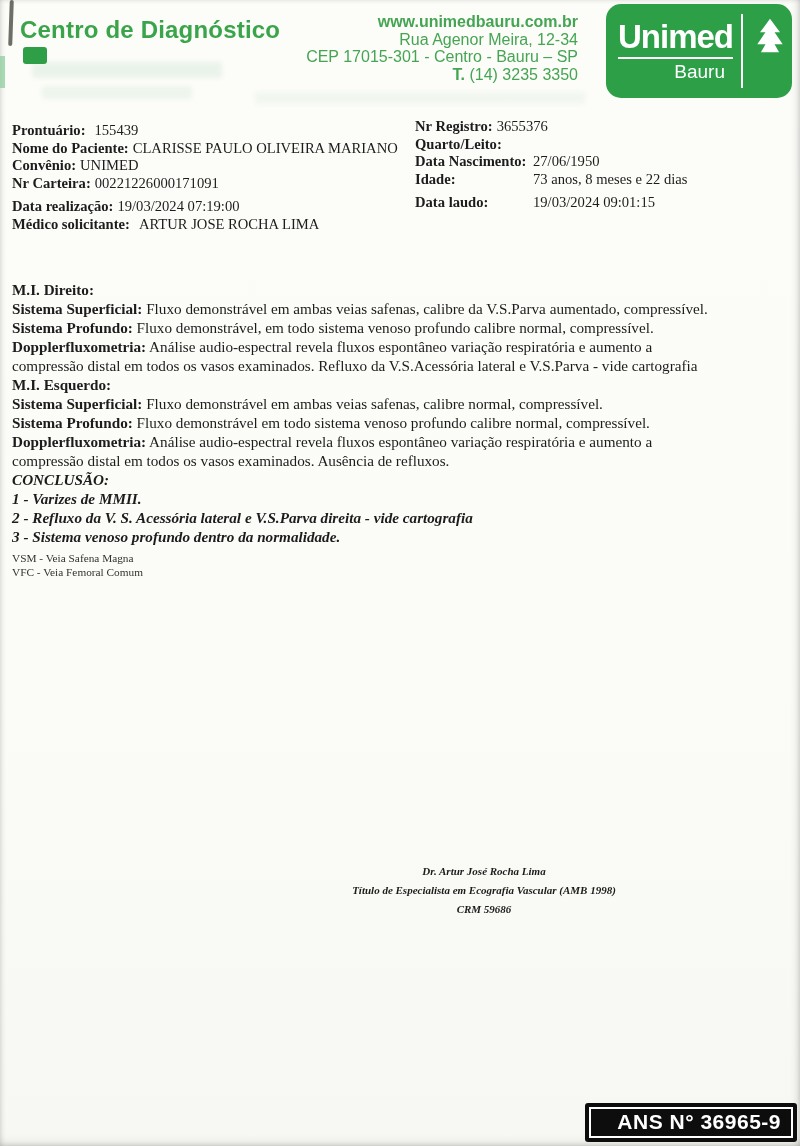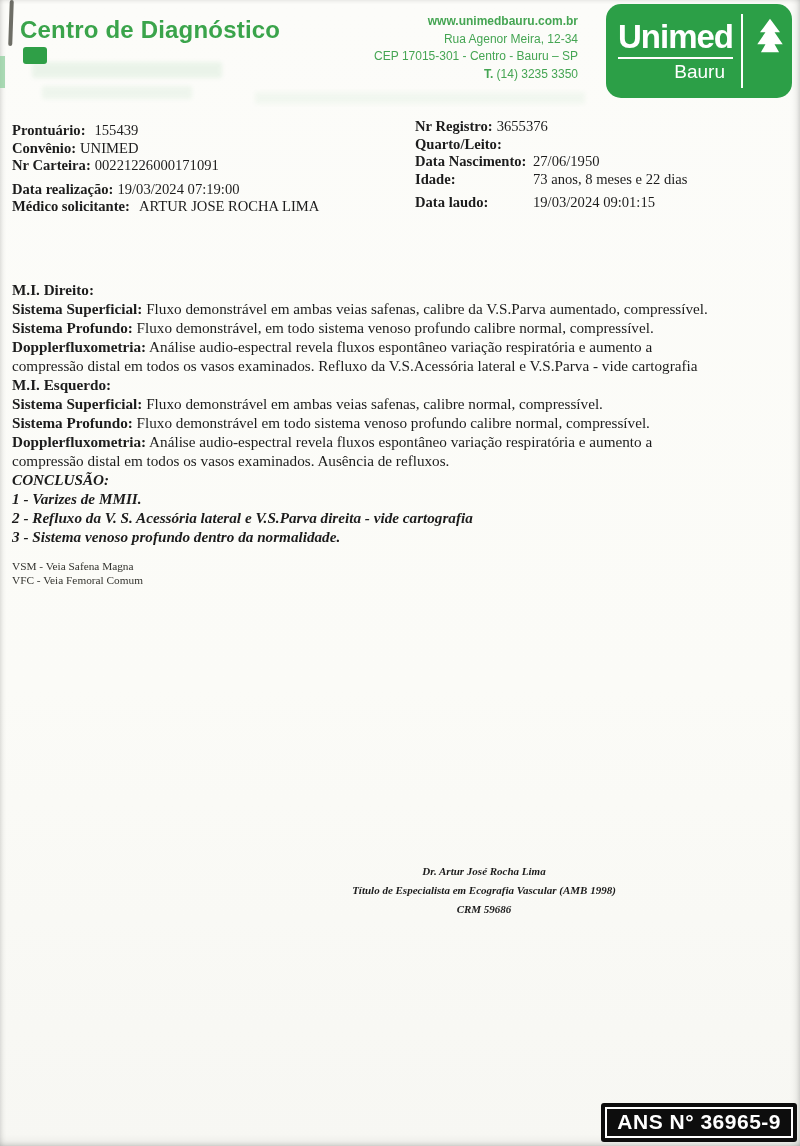--- a/index.html
+++ b/index.html
@@ -27,21 +27,21 @@
   .clinic{
     position:absolute;left:20px;top:16px;
     font-family:"Liberation Sans", sans-serif;
     font-weight:bold;font-size:24px;color:#3aa44b;letter-spacing:.2px;
   }
   .clinic-square{position:absolute;left:23px;top:47px;width:24px;height:17px;background:#2f9f47;border-radius:3px;}
   .address{
     position:absolute;top:13px;right:222px;width:360px;
     text-align:right;
     font-family:"Liberation Sans", sans-serif;
-    font-size:12px;line-height:17.5px;color:#45a553;
+    font-size:16px;line-height:17.5px;color:#45a553;
   }
   .address .site{font-weight:bold;}
   .address b{font-weight:bold;}
   .logo{
     position:absolute;left:606px;top:4px;width:186px;height:94px;
     background:#2c9f47;border-radius:15px;
     display:flex;align-items:center;justify-content:center;
     box-sizing:border-box;padding:10px 12px;
   }
   .logo-inner{display:flex;width:100%;height:74px;}
@@ -72,37 +72,37 @@
     position:absolute;left:0;top:245px;width:790px;text-align:center;
     font-weight:bold;font-size:16px;letter-spacing:.3px;
   }
   .body{position:absolute;left:12px;top:280px;width:712px;font-size:15.2px;line-height:19px;}
   .body p{margin:0;}
   .mt-lg{margin-top:26px;}
   .mt-md{margin-top:22px;}
   .mt-sm{margin-top:18px;}
   .concl{font-weight:bold;font-style:italic;}
   .concl-items p{font-weight:bold;font-style:italic;margin:0;}
-  .footnotes{margin-top:14px;font-size:11.3px;line-height:13.5px;color:#33332e;}
+  .footnotes{margin-top:6px;font-size:11.3px;line-height:13.5px;color:#33332e;}
   .footnotes p{margin:0;}
   
   .signature{
     position:absolute;right:36px;top:862px;width:560px;
     text-align:center;font-weight:bold;font-style:italic;font-size:11px;line-height:19px;
   }
   
   .ans{
     position:absolute;right:4px;top:1104px;
     background:#0d0d0d;border-radius:2px;
     padding:3px;
     box-shadow:0 0 0 1px #0d0d0d;
   }
   .ans-inner{
     border:2px solid #ffffff;
-    padding:1px 10px 2px 10px;
+    padding:1px 10px 2px 26px;
     font-family:"Liberation Sans", sans-serif;
     font-weight:bold;font-size:21px;color:#ffffff;letter-spacing:.5px;
     white-space:nowrap;
   }
 </style>
 </head>
 <body>
 
 <div class="page">
 
@@ -133,20 +133,21 @@
         <svg width="40" height="40" viewBox="0 0 44 44" aria-hidden="true">
           <path d="M22 3 L11 18 h6 L8 31 h9 l-5 9 h20 l-5-9 h9 L27 18 h6 Z" fill="#ffffff"></path>
         </svg>
       </div>
     </div>
   </div>
 
   <div class="info">
     <div class="col-l">
       <p class="row"><span class="lbl">Prontuário:</span><span class="sp-w"></span><span>155439</span></p>
+      <p class="row"><span class="lbl">Nome do Paciente:</span><span class="sp"></span><span>CLARISSE PAULO OLIVEIRA MARIANO</span></p>
       <p class="row"><span class="lbl">Convênio:</span><span class="sp"></span><span>UNIMED</span></p>
       <p class="row"><span class="lbl">Nr Carteira:</span><span class="sp"></span><span>00221226000171091</span></p>
       <p class="row grp2"><span class="lbl">Data realização:</span><span class="sp"></span><span>19/03/2024 07:19:00</span></p>
       <p class="row"><span class="lbl">Médico solicitante:</span><span class="sp-w"></span><span>ARTUR JOSE ROCHA LIMA</span></p>
     </div>
     <div class="col-r">
       <p class="row"><span class="lbl">Nr Registro:</span><span class="sp"></span><span>3655376</span></p>
       <p class="row"><span class="lbl">Quarto/Leito:</span><span></span></p>
       <p class="row"><span class="lbl-tab">Data Nascimento:</span><span>27/06/1950</span></p>
       <p class="row"><span class="lbl-tab">Idade:</span><span>73 anos, 8 meses e 22 dias</span></p>

